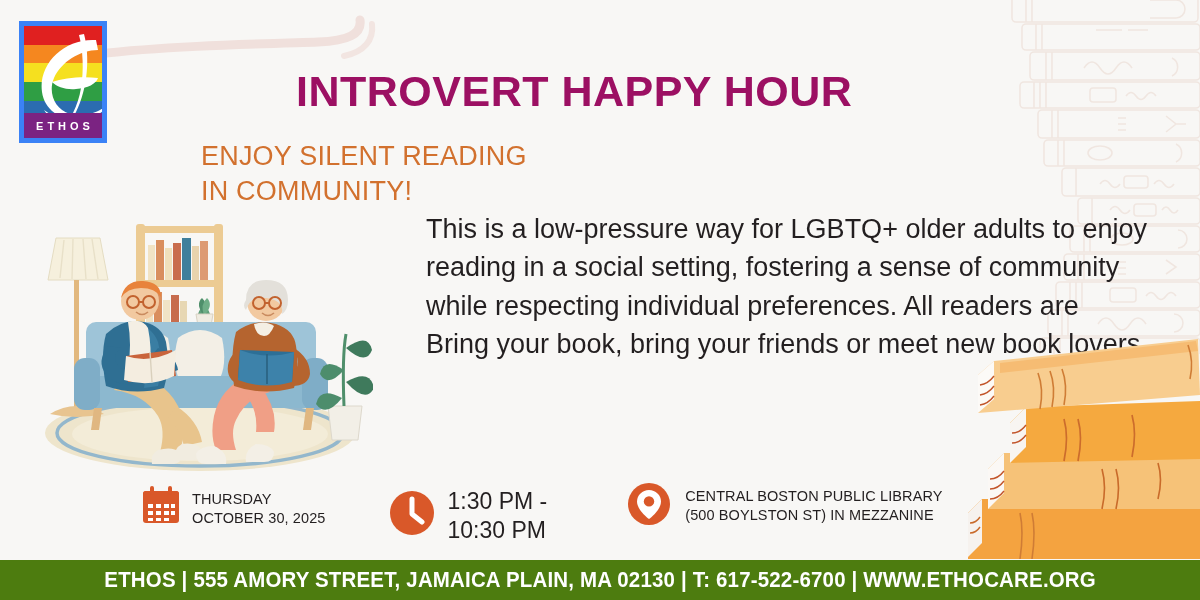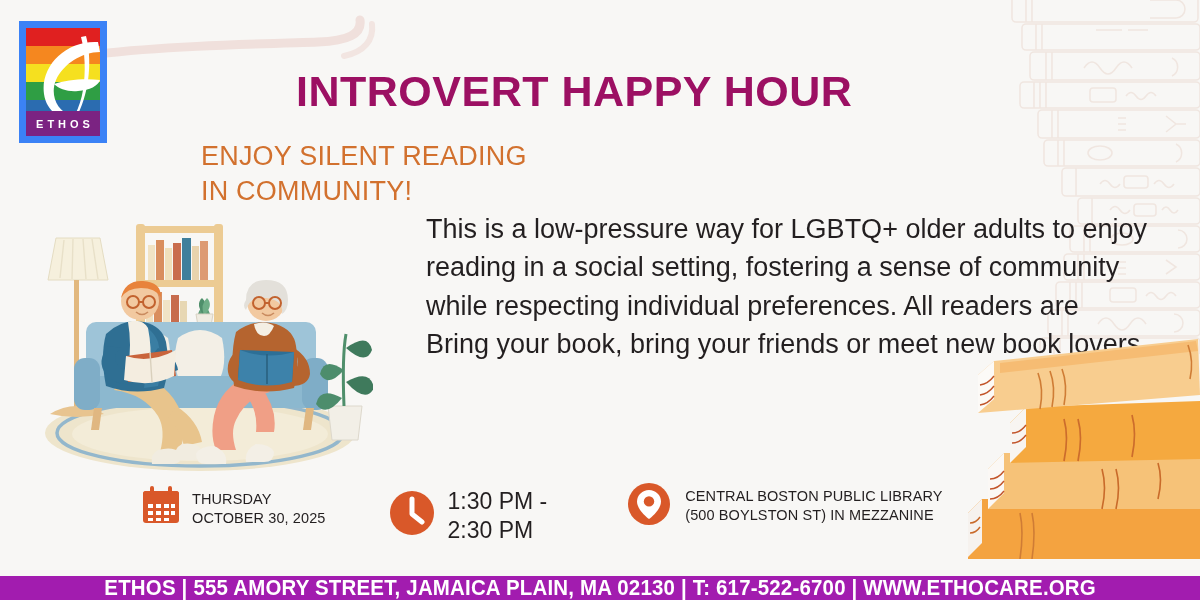--- a/index.html
+++ b/index.html
@@ -37,21 +37,21 @@
     pointer-events: none;
   }
 
   
   .logo {
     position: absolute;
     left: 19px;
     top: 21px;
     width: 88px;
     height: 122px;
-    border: 7px solid #3b82f6;
+    border: 5px solid #3b82f6;
     box-sizing: border-box;
     overflow: hidden;
     background: #a16207;
   }
   .logo-stripes { position: absolute; inset: 0; display: flex; flex-direction: column; }
   .logo-stripes div { flex: 1 1 0; }
   .logo-band {
     position: absolute;
     left: 0; right: 0; bottom: 0;
     height: 25px;
@@ -150,22 +150,22 @@
   .d-date { margin-left: 10px; margin-top: 9px; }
   .d-time { margin-left: 12px; margin-top: 6px; }
   .d-loc  { margin-left: 13px; margin-top: 4px; }
   .gap-1 { width: 62px; }
   .gap-2 { width: 79px; }
 
   
   .footer {
     position: absolute;
     left: 0; right: 0; bottom: 0;
-    height: 24px;
-    background: #a21caf;
+    height: 40px;
+    background: #4d7c0f;
     display: flex;
     align-items: center;
     justify-content: center;
   }
   .footer-text {
     color: #ffffff;
     font-size: 22px;
     font-weight: 700;
     letter-spacing: 0.2px;
     transform: scaleX(0.93);
@@ -461,21 +461,21 @@
 
     <div class="gap-1"></div>
 
     <div class="detail-item">
       <svg class="detail-icon" width="48" height="48" viewBox="0 0 48 48" aria-hidden="true">
         <circle cx="24" cy="24" r="22" fill="#d95829"></circle>
         <path d="M24 10 L24 25 L34 33" stroke="#ffffff" stroke-width="5" stroke-linecap="round" stroke-linejoin="round" fill="none"></path>
       </svg>
       <div class="detail-text big d-time">
         <div>1:30 PM -</div>
-        <div>2:30 PM</div>
+        <div>10:30 PM</div>
       </div>
     </div>
 
     <div class="gap-2"></div>
 
     <div class="detail-item">
       <svg class="detail-icon" width="46" height="46" viewBox="0 0 46 46" aria-hidden="true">
         <circle cx="23" cy="23" r="21" fill="#d95829"></circle>
         <path d="M23 9 C 16.4 9 11 14.2 11 20.6 C 11 29.4 23 38 23 38 C 23 38 35 29.4 35 20.6 C 35 14.2 29.6 9 23 9 Z" fill="#ffffff"></path>
         <circle cx="23" cy="20.4" r="5.2" fill="#d95829"></circle>

